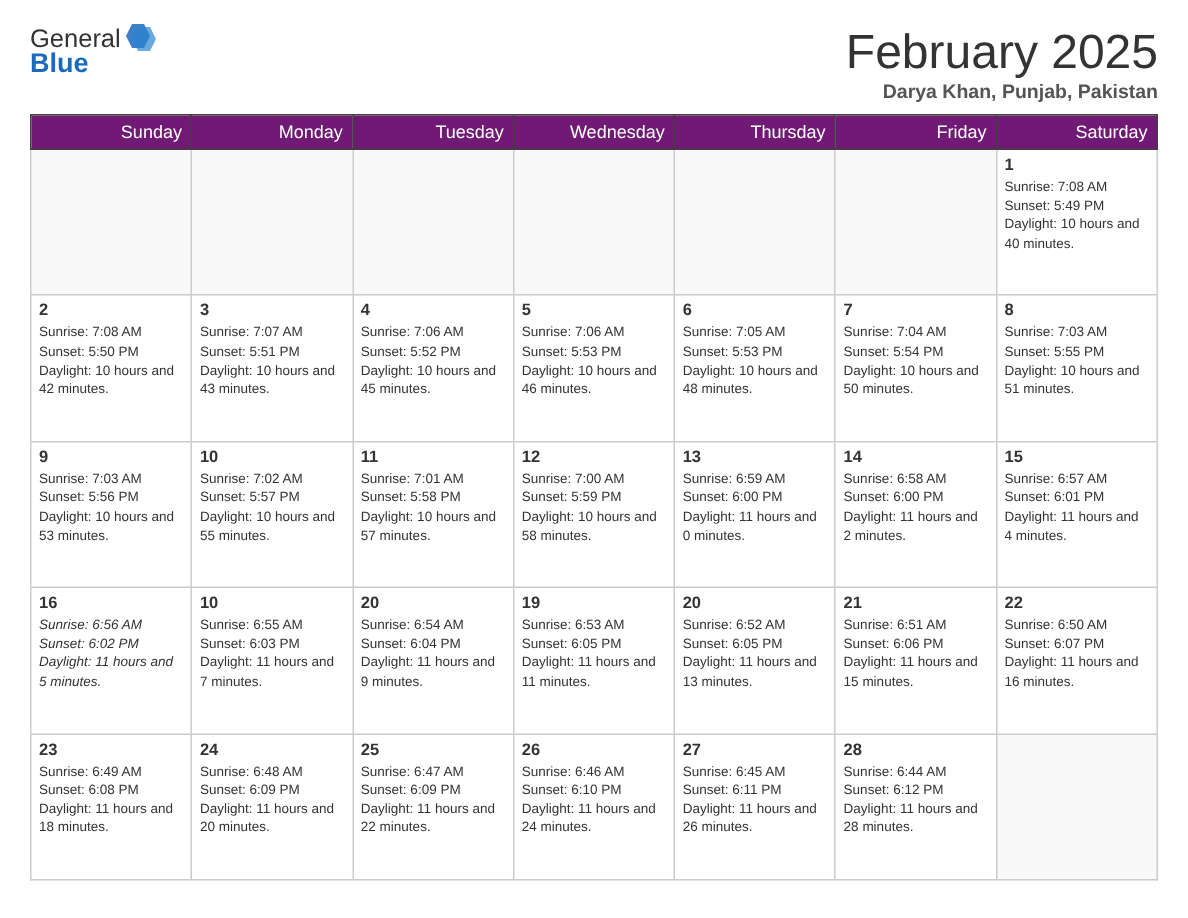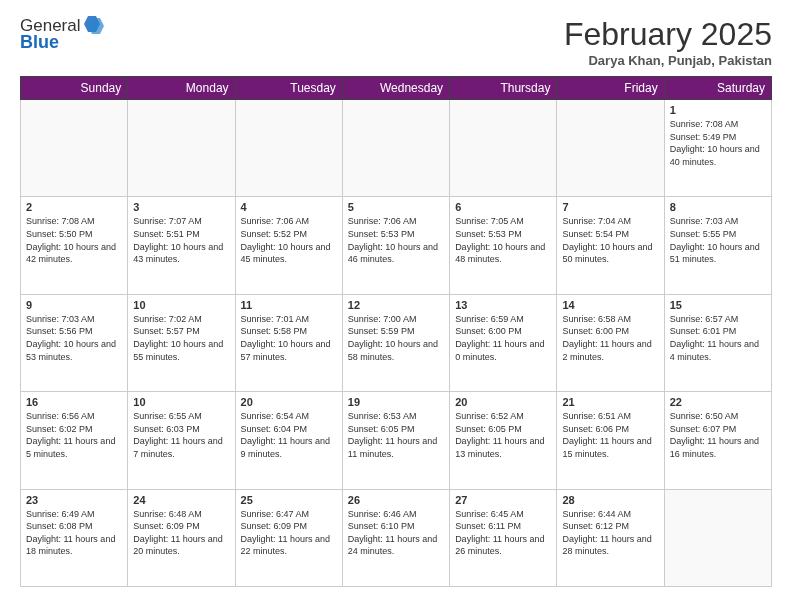--- a/index.html
+++ b/index.html
@@ -214,21 +214,21 @@
           <td>
             <span class="day-num">15</span>
             <div class="day-info" style="white-space: pre-line;">Sunrise: 6:57 AM
 Sunset: 6:01 PM
 Daylight: 11 hours and 4 minutes.</div>
           </td>
         </tr>
         <tr>
           <td>
             <span class="day-num">16</span>
-            <div class="day-info" style="white-space: pre-line;">Sunrise: 6:56 AM
+            <div class="day-info" style="white-space: pre-line; font-style: italic;">Sunrise: 6:56 AM
 Sunset: 6:02 PM
 Daylight: 11 hours and 5 minutes.</div>
           </td>
           <td>
             <span class="day-num">10</span>
             <div class="day-info" style="white-space: pre-line;">Sunrise: 6:55 AM
 Sunset: 6:03 PM
 Daylight: 11 hours and 7 minutes.</div>
           </td>
           <td>

